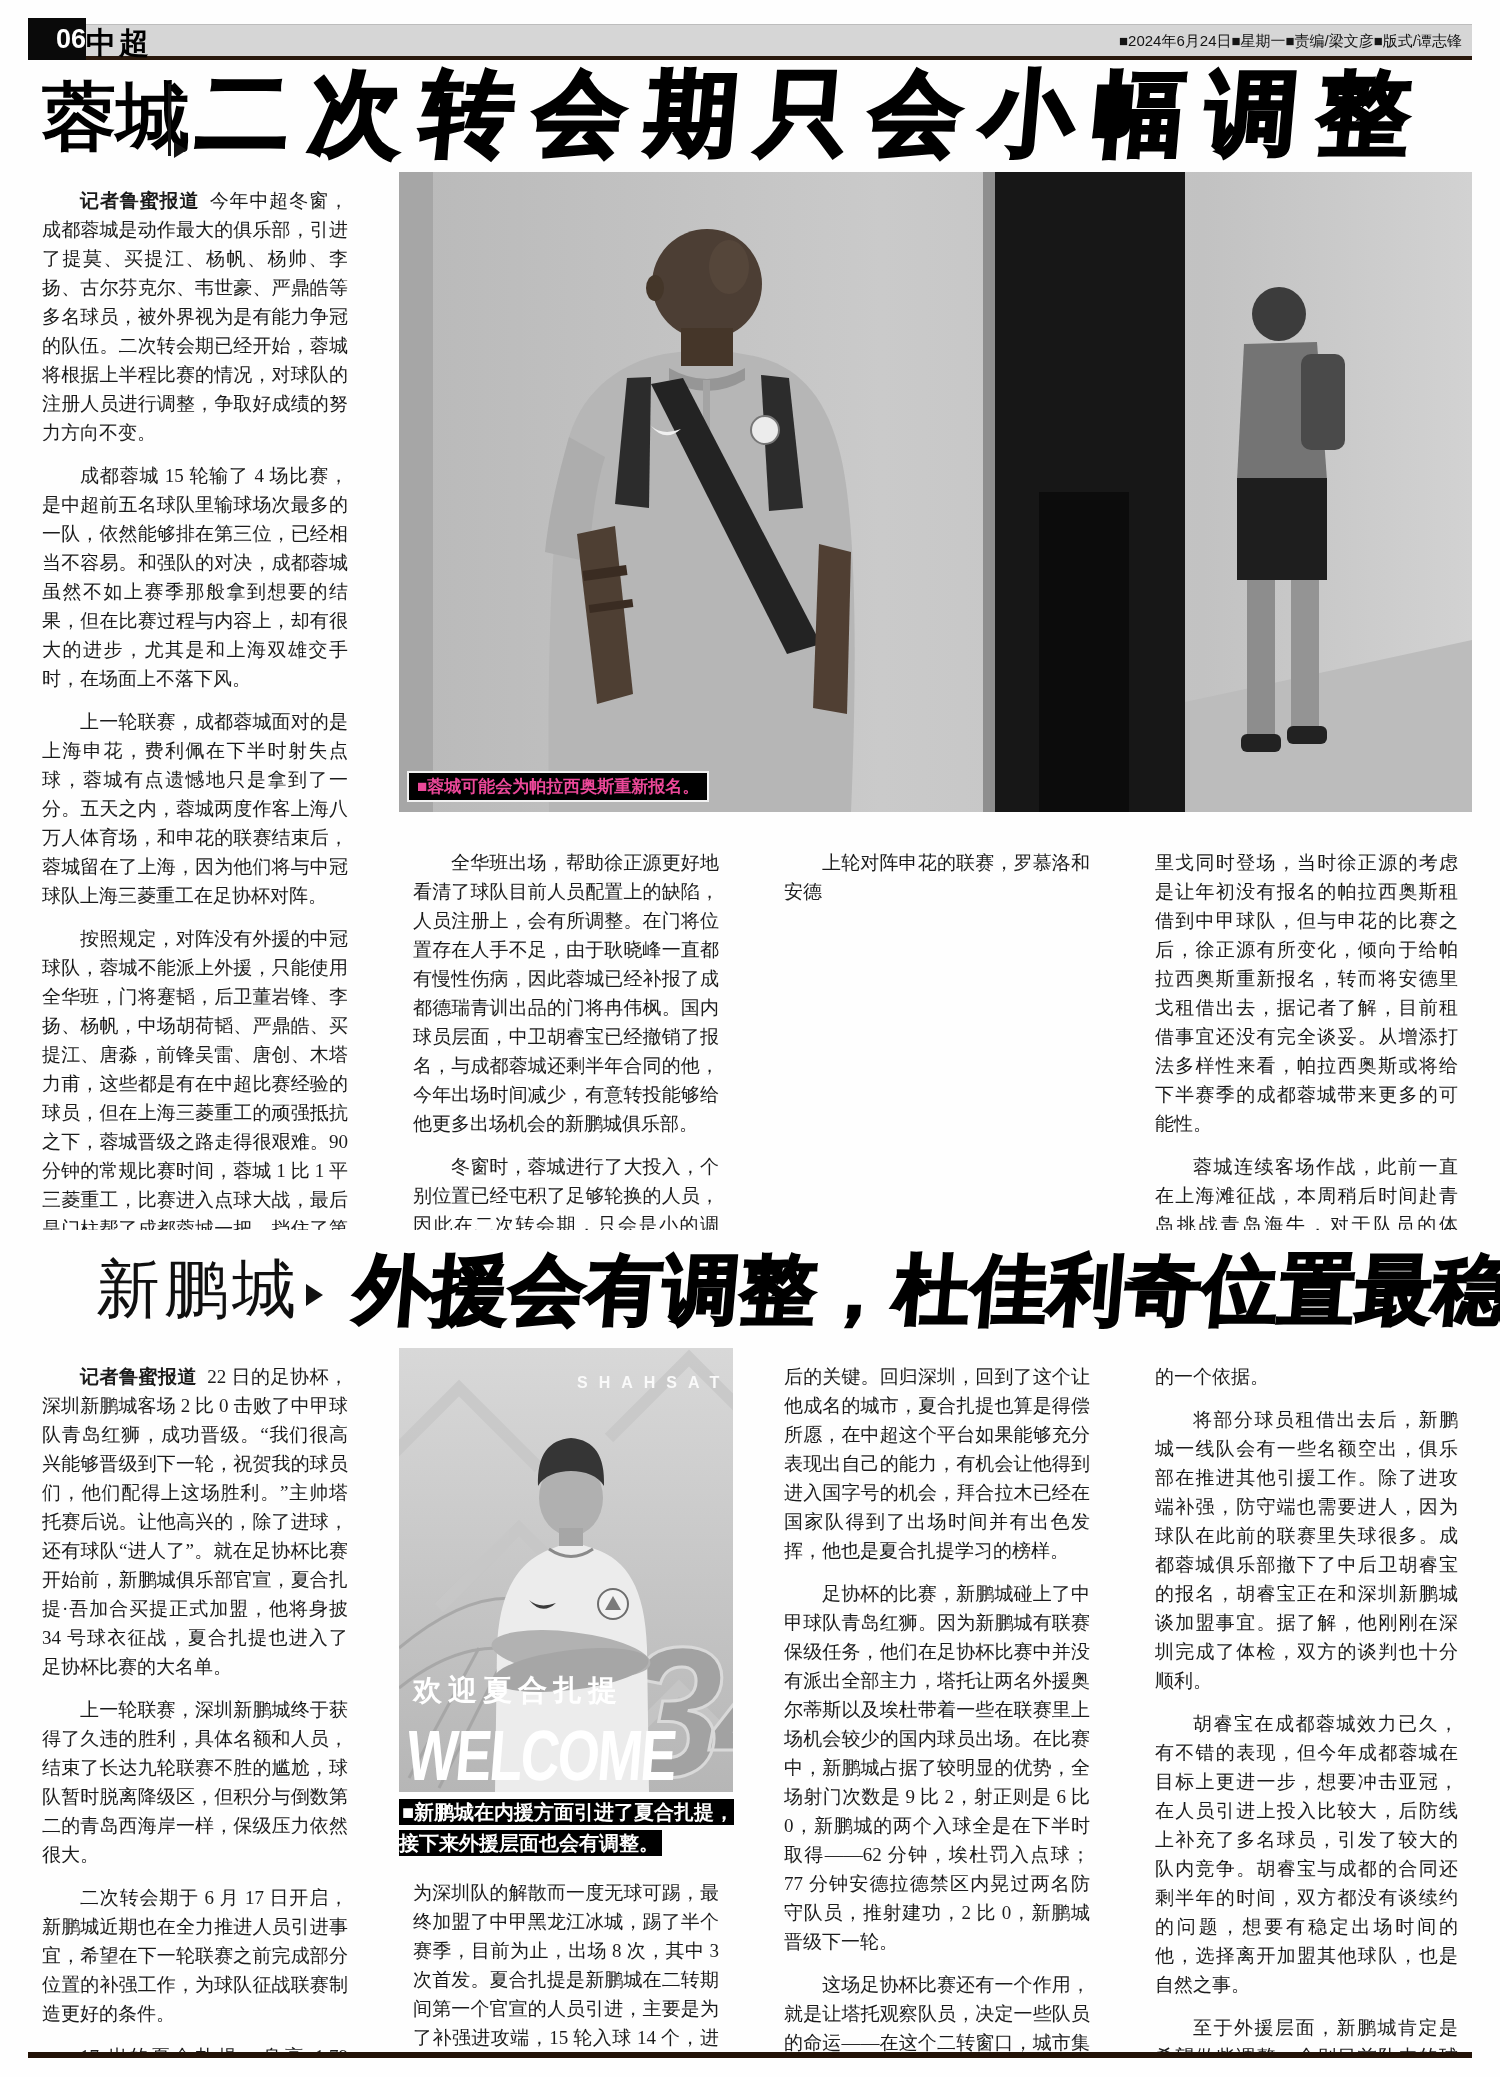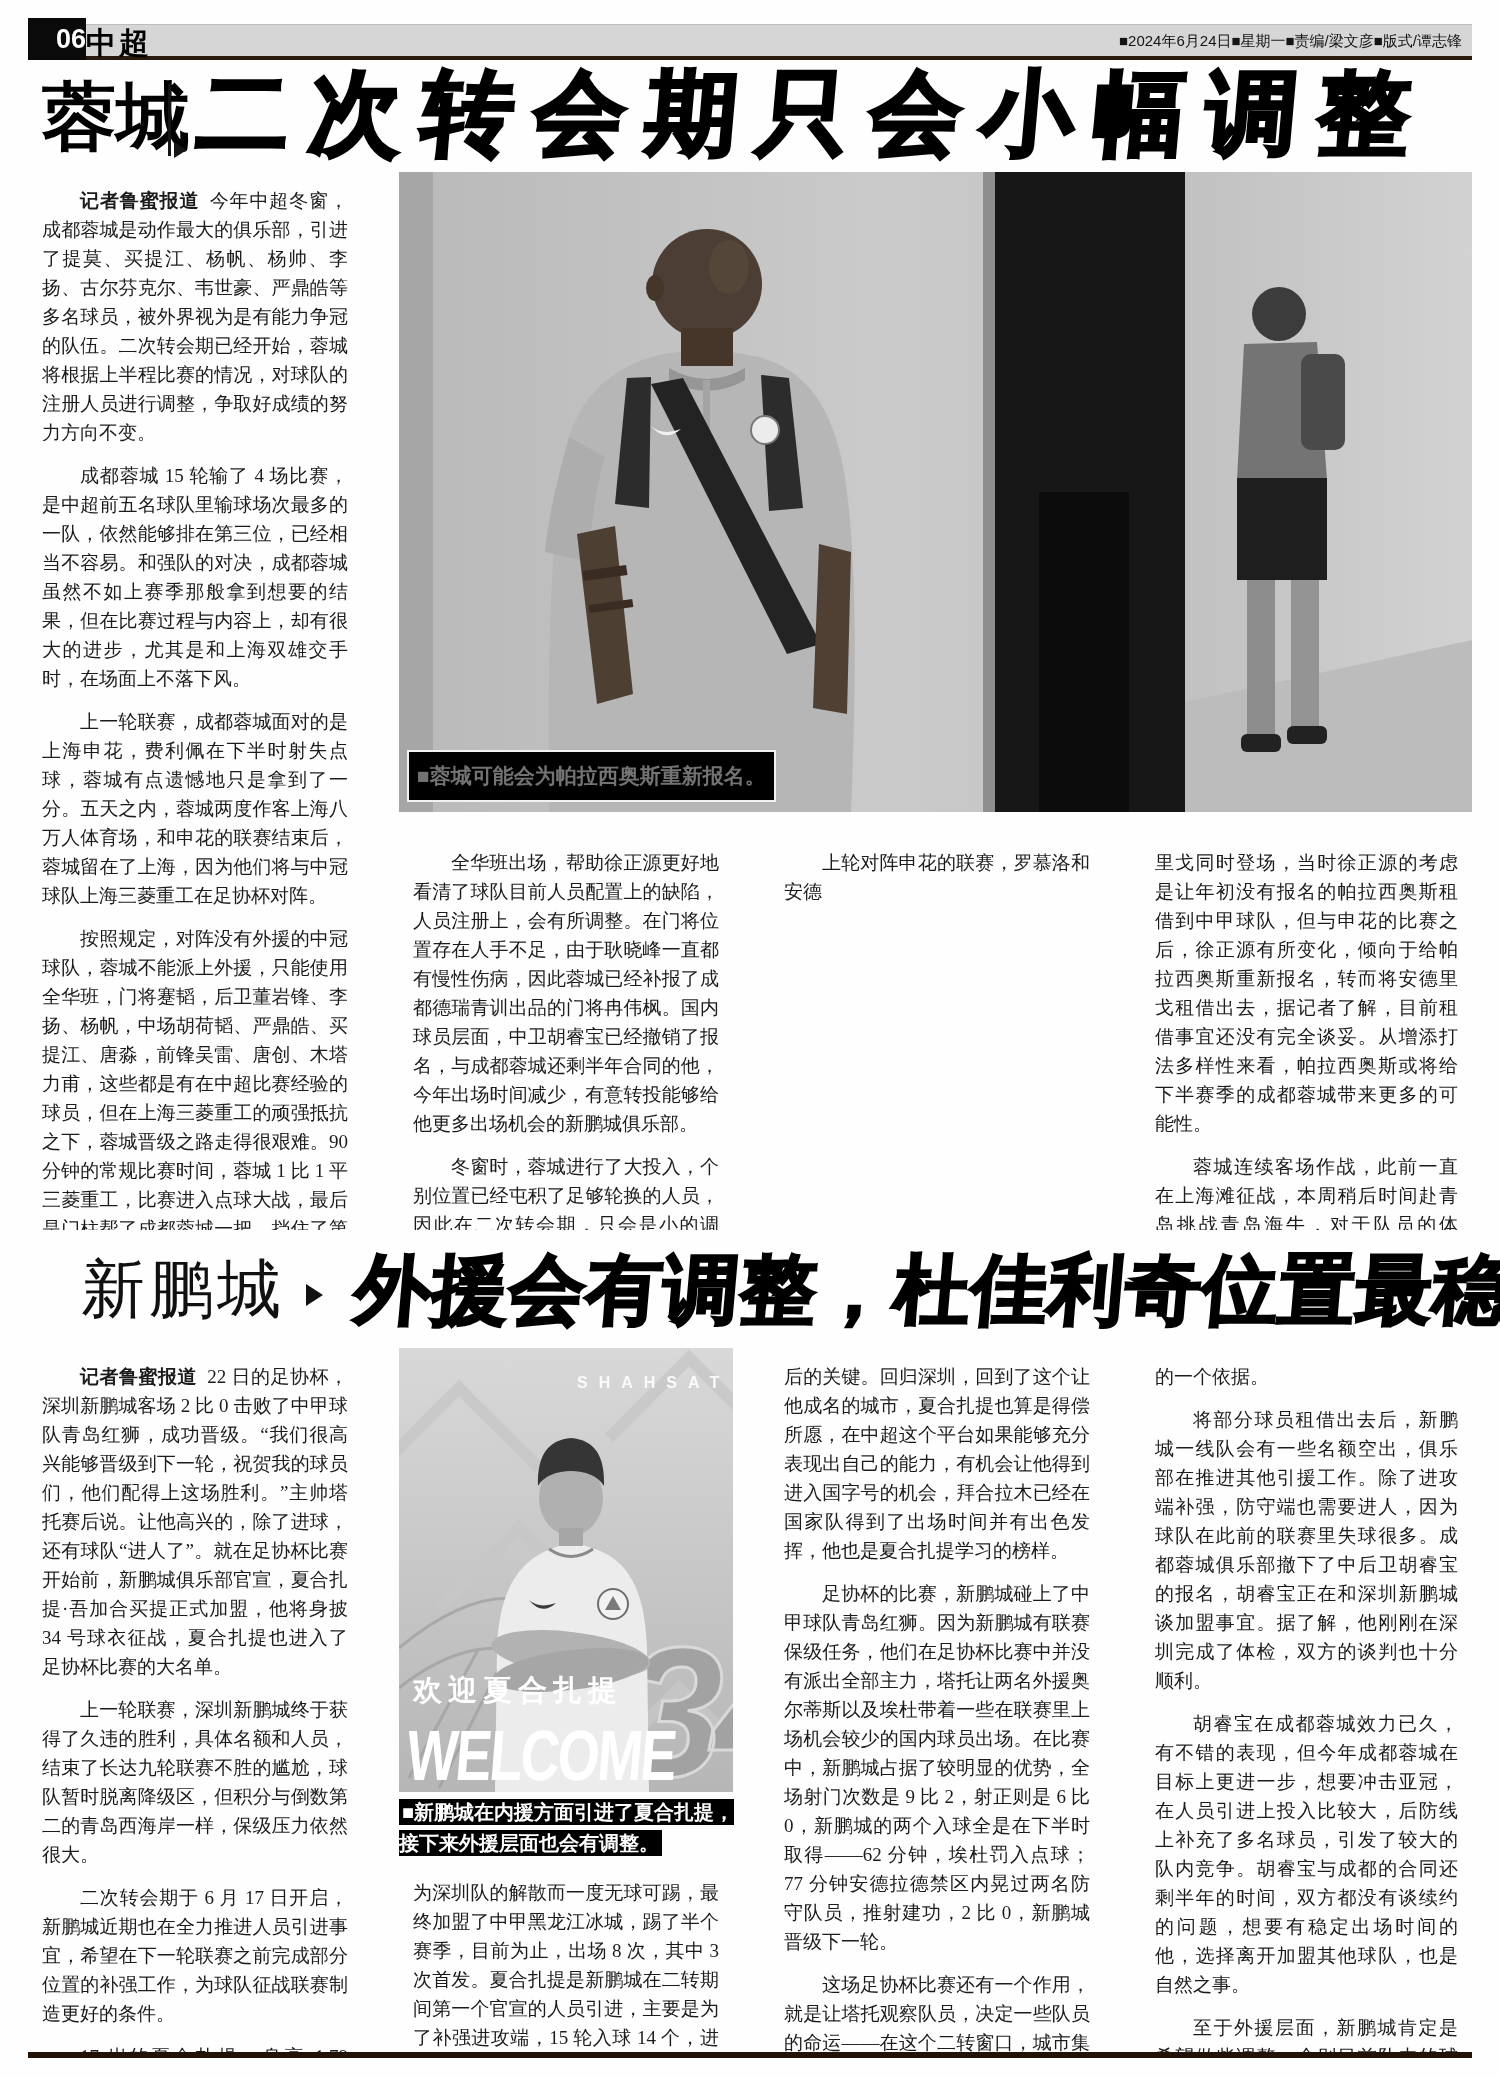--- a/index.html
+++ b/index.html
@@ -18,21 +18,21 @@
            font-size:15px;color:#141414;}
   
   .kicker1{position:absolute;left:30px;top:80px;font-size:74px;font-weight:600;color:#000000;
            font-family:"Liberation Serif","DejaVu Serif",serif;line-height:1;margin-left:12px;}
   .vrule1{position:absolute;left:168px;top:84px;width:3px;height:72px;background:#151515;}
   .tri1{position:absolute;left:174px;top:142px;width:0;height:0;border-left:13px solid #151515;
         border-top:8px solid transparent;border-bottom:8px solid transparent;}
   .title1{position:absolute;left:194px;top:68px;font-size:92px;line-height:1;font-weight:900;
           letter-spacing:20px;color:#000;transform:skewX(-5deg);transform-origin:left bottom;
           font-family:"Liberation Serif","DejaVu Serif",serif;-webkit-text-stroke:3px #000;white-space:nowrap;}
-  .kicker2{position:absolute;left:81px;top:1258px;font-size:64px;font-weight:500;color:#101010;
+  .kicker2{position:absolute;left:96px;top:1258px;font-size:64px;font-weight:500;color:#101010;
            font-family:"Liberation Serif","DejaVu Serif",serif;line-height:1;letter-spacing:4px;}
   .tri2{position:absolute;left:306px;top:1284px;width:0;height:0;border-left:17px solid #111;
         border-top:11px solid transparent;border-bottom:11px solid transparent;}
   .title2{position:absolute;left:352px;top:1252px;font-size:76px;line-height:1;font-weight:900;
           letter-spacing:1px;color:#000;transform:skewX(-5deg);transform-origin:left bottom;
           font-family:"Liberation Sans","DejaVu Sans",sans-serif;-webkit-text-stroke:2.5px #000;white-space:nowrap;}
   
   .col{position:absolute;width:334px;overflow:hidden;font-size:19px;line-height:29px;
        text-align:justify;color:#1b1b1b;}
   .para{margin:14px;text-indent:2em;}
@@ -42,22 +42,22 @@
   #a1c2{left:399px;top:834px;height:396px;}
   #a1c3{left:770px;top:834px;height:396px;}
   #a1c4{left:1141px;top:834px;height:396px;width:331px;}
   #a2c1{left:28px;top:1348px;height:708px;}
   #a2c2t{left:399px;top:1864px;height:192px;}
   #a2c3{left:770px;top:1348px;height:708px;}
   #a2c4{left:1141px;top:1348px;height:708px;width:331px;}
   
   .photo1{position:absolute;left:399px;top:172px;width:1073px;height:640px;overflow:hidden;}
   .poster{position:absolute;left:399px;top:1348px;width:334px;height:444px;overflow:hidden;}
-  .cap1{position:absolute;left:10px;bottom:12px;background:#000;color:#737373;padding:10px 8px;
-        font-family:"Liberation Sans","DejaVu Sans",sans-serif;font-weight:700;font-size:21px;
+  .cap1{position:absolute;left:10px;bottom:12px;background:#000;color:#ec4899;padding:2px 8px;
+        font-family:"Liberation Sans","DejaVu Sans",sans-serif;font-weight:700;font-size:17px;
         outline:2px solid #f2f2f2;white-space:nowrap;}
   .cap2{position:absolute;left:399px;top:1797px;width:340px;line-height:31px;
         font-family:"Liberation Sans","DejaVu Sans",sans-serif;font-weight:700;font-size:20px;}
   .cap2 span{background:#000;color:#fff;padding:2px 3px;}
   .bottom-rule{position:absolute;left:28px;top:2052px;width:1444px;height:6px;background:#231307;}
 </style>
 </head>
 <body>
 
 <div class="page">

